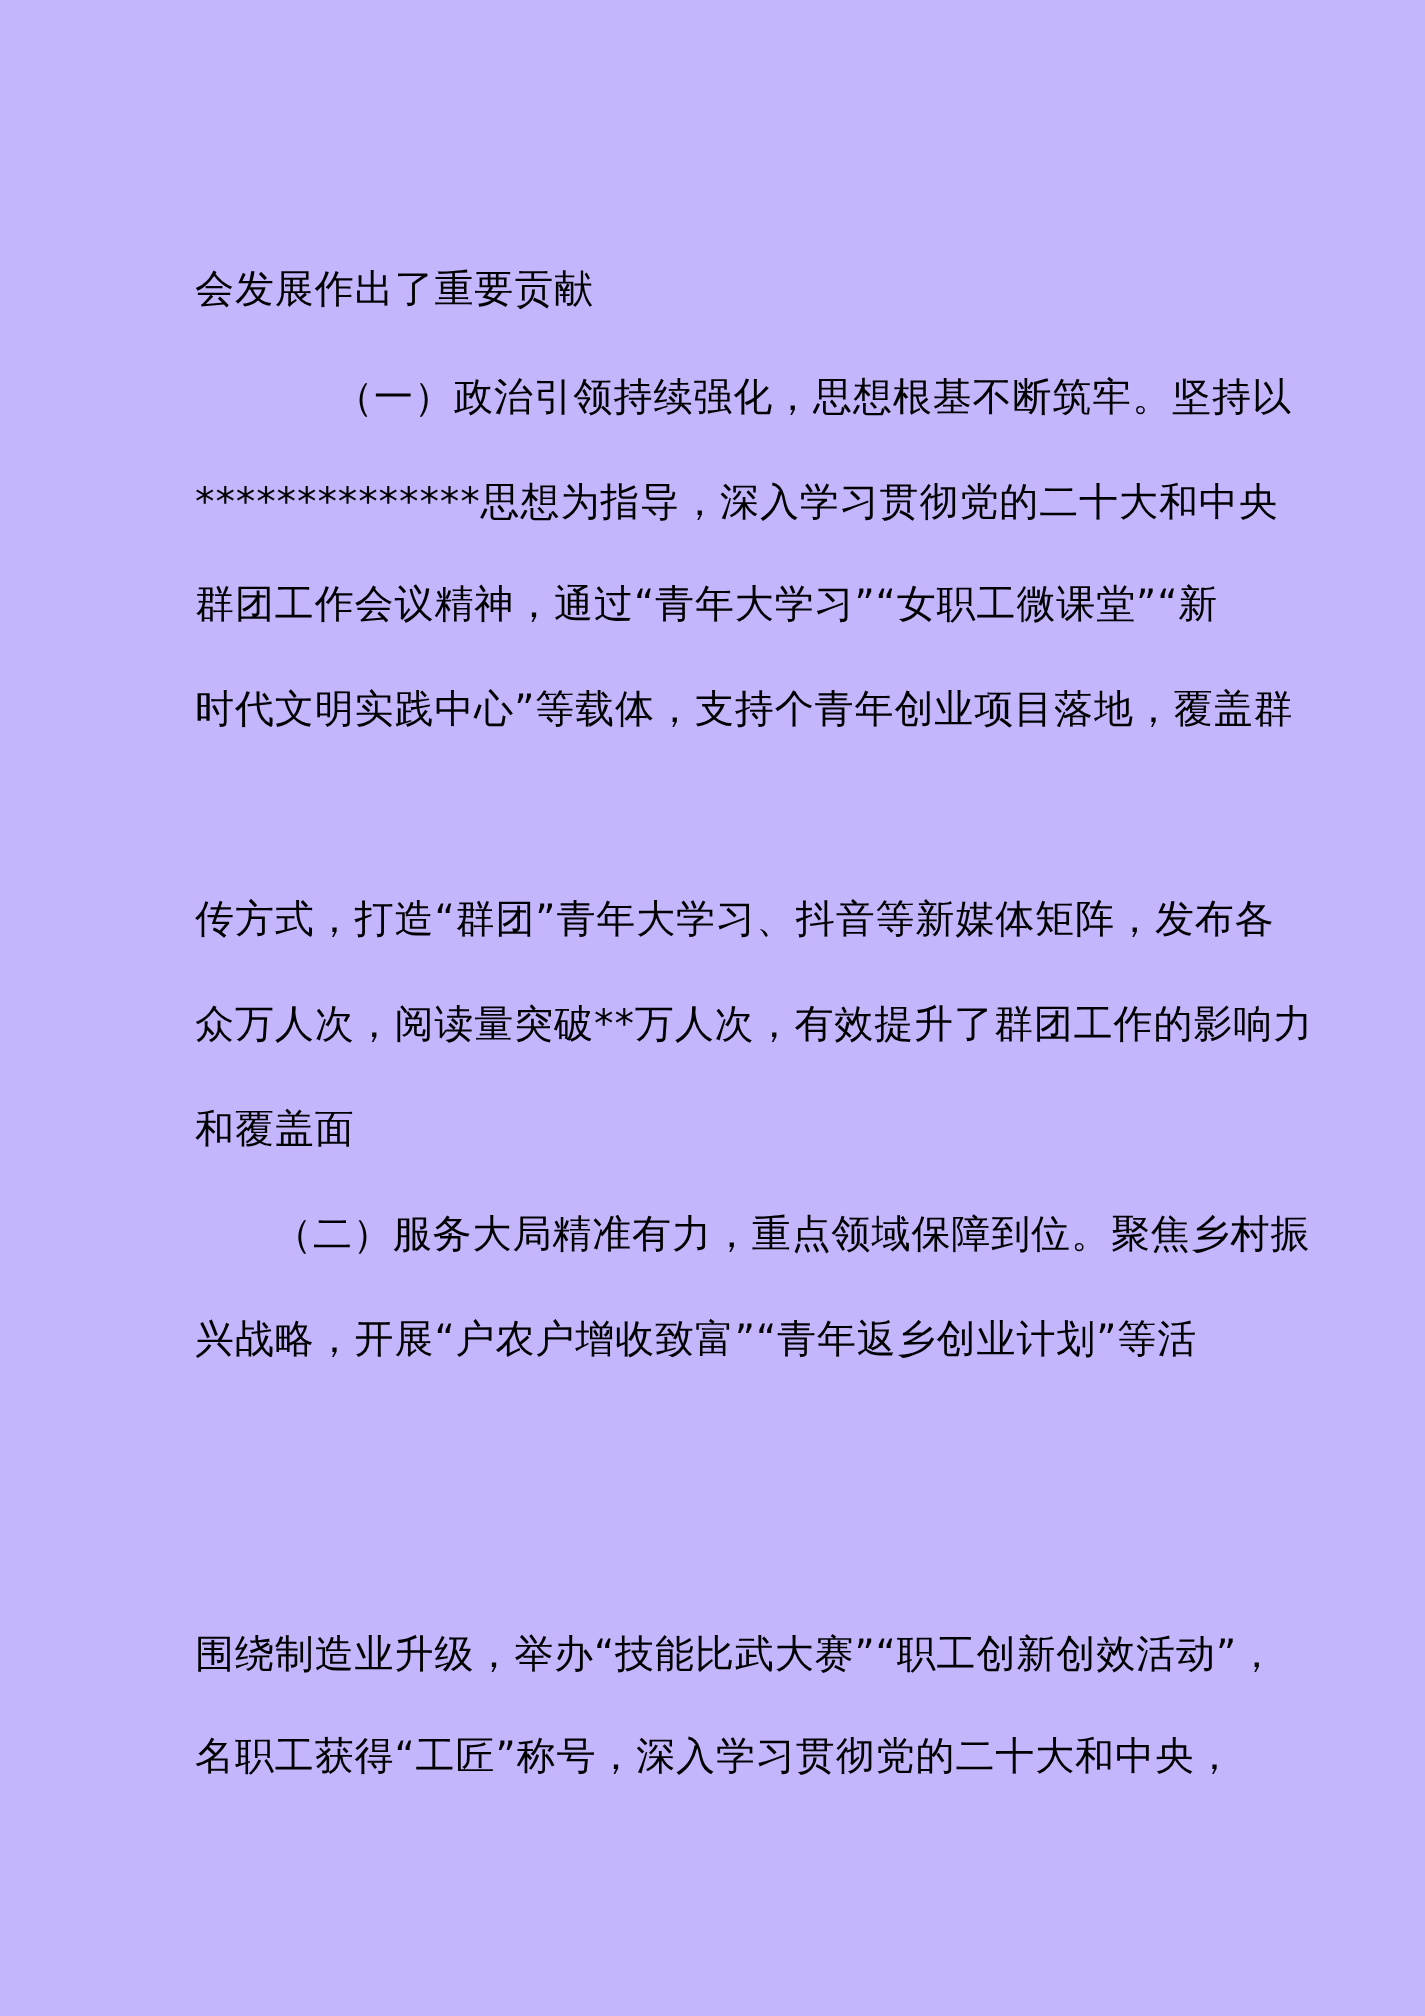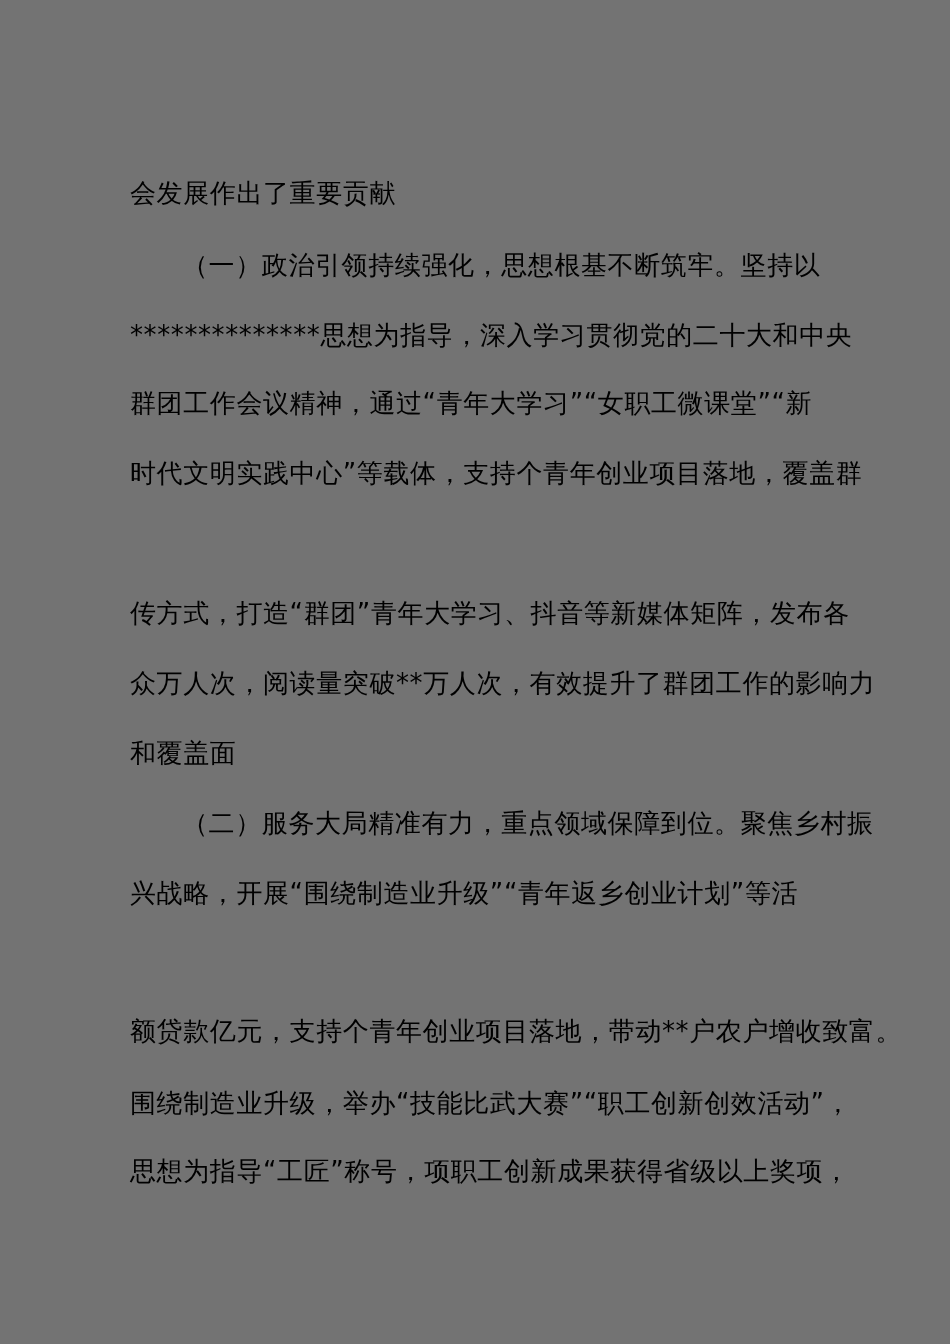--- a/index.html
+++ b/index.html
@@ -14,43 +14,42 @@
       overflow: hidden;
       font-family: "DejaVu Sans", "Liberation Sans", sans-serif;
       color: #000000;
     }
     .page {
       position: absolute;
       left: 0;
       top: 0;
       width: 950px;
       height: 1344px;
-      background: #737373;
+      background: #c4b5fd;
     }
     .line {
       position: absolute;
       left: 130px;
       width: 720px;
       font-size: 26px;
       line-height: 30px;
       white-space: nowrap;
       letter-spacing: 0.6px;
     }
     .indent { left: 182px; }
   </style>
 </head>
 <body>
 
 <div class="page">
   <div class="line" style="top: 178px;">会发展作出了重要贡献</div>
-  <div class="line indent" style="top: 250px;">（一）政治引领持续强化，思想根基不断筑牢。坚持以</div>
+  <div class="line indent" style="top: 250px; text-align: center;">（一）政治引领持续强化，思想根基不断筑牢。坚持以</div>
   <div class="line" style="top: 388px;">群团工作会议精神，通过“青年大学习”“女职工微课堂”“新</div>
   <div class="line" style="top: 320px;">**************思想为指导，深入学习贯彻党的二十大和中央</div>
   <div class="line" style="top: 458px;">时代文明实践中心”等载体，支持个青年创业项目落地，覆盖群</div>
   <div class="line" style="top: 598px;">传方式，打造“群团”青年大学习、抖音等新媒体矩阵，发布各</div>
   <div class="line" style="top: 668px;">众万人次，阅读量突破**万人次，有效提升了群团工作的影响力</div>
   <div class="line" style="top: 738px;">和覆盖面</div>
   <div class="line indent" style="top: 808px;">（二）服务大局精准有力，重点领域保障到位。聚焦乡村振</div>
-  <div class="line" style="top: 878px;">兴战略，开展“围绕制造业升级”“青年返乡创业计划”等活</div>
-  <div class="line" style="top: 1016px;">额贷款亿元，支持个青年创业项目落地，带动**户农户增收致富。</div>
+  <div class="line" style="top: 878px;">兴战略，开展“户农户增收致富”“青年返乡创业计划”等活</div>
   <div class="line" style="top: 1088px;">围绕制造业升级，举办“技能比武大赛”“职工创新创效活动”，</div>
-  <div class="line" style="top: 1156px;">思想为指导“工匠”称号，项职工创新成果获得省级以上奖项，</div>
+  <div class="line" style="top: 1156px;">名职工获得“工匠”称号，深入学习贯彻党的二十大和中央，</div>
 </div>
 
 </body></html>

